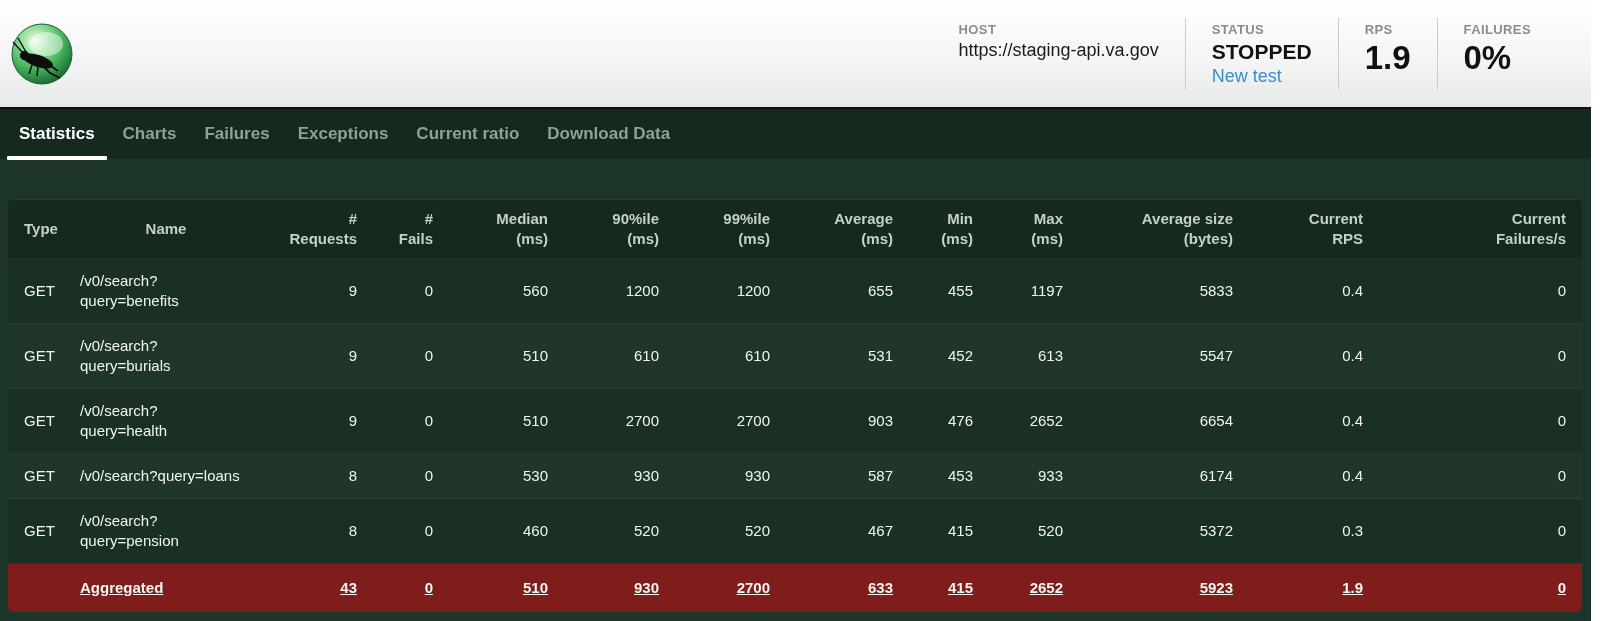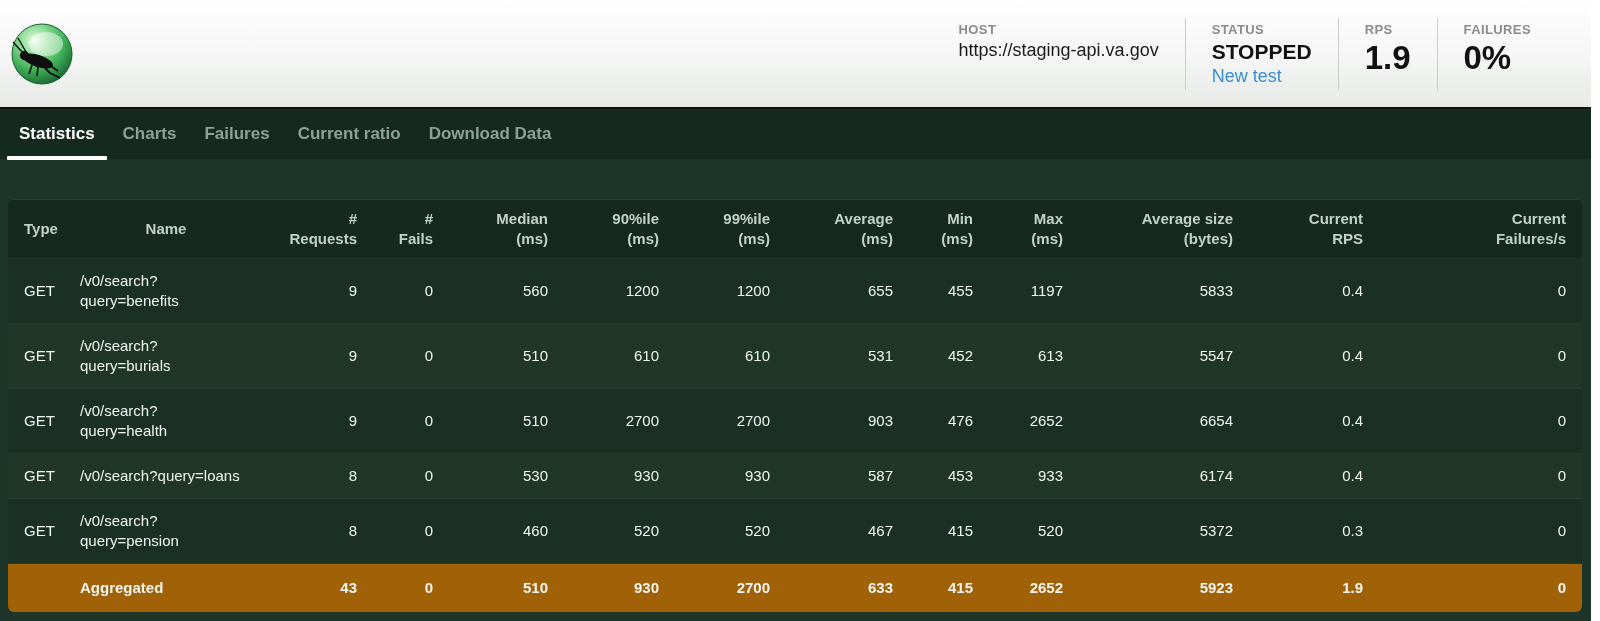--- a/index.html
+++ b/index.html
@@ -99,23 +99,24 @@
     vertical-align: middle;
     padding: 12px 16px;
     line-height: 20px;
     white-space: pre-line;
   }
   table.stats td.left { text-align: left; }
   table.stats tr.odd  td { background: #1b3025; }
   table.stats tr.even td { background: #1f3629; }
   table.stats tr { border-top: 1px solid rgba(255,255,255,0.05); }
   table.stats tr.aggregated td {
-    background: #a16207;
+    background: #7f1d1d;
     font-weight: bold;
     padding: 14px 16px;
+    text-decoration: underline;
   }
 </style>
 </head>
 <body>
 
 <div class="page">
 
   <div class="top-bar">
     <div class="logo-wrap">
       <svg class="logo-icon" viewBox="0 0 64 64">
@@ -170,20 +171,21 @@
     <div class="stat-section last">
       <div class="stat-label">FAILURES</div>
       <div class="stat-value-big">0%</div>
     </div>
   </div>
 
   <div class="nav-bar">
       <div class="tab active">Statistics</div>
       <div class="tab">Charts</div>
       <div class="tab">Failures</div>
+      <div class="tab">Exceptions</div>
       <div class="tab">Current ratio</div>
       <div class="tab">Download Data</div>
     </div>
 
   <div class="table-wrap">
     <table class="stats">
       <colgroup>
         <col style="width:56px">
           <col style="width:204px">
           <col style="width:105px">

